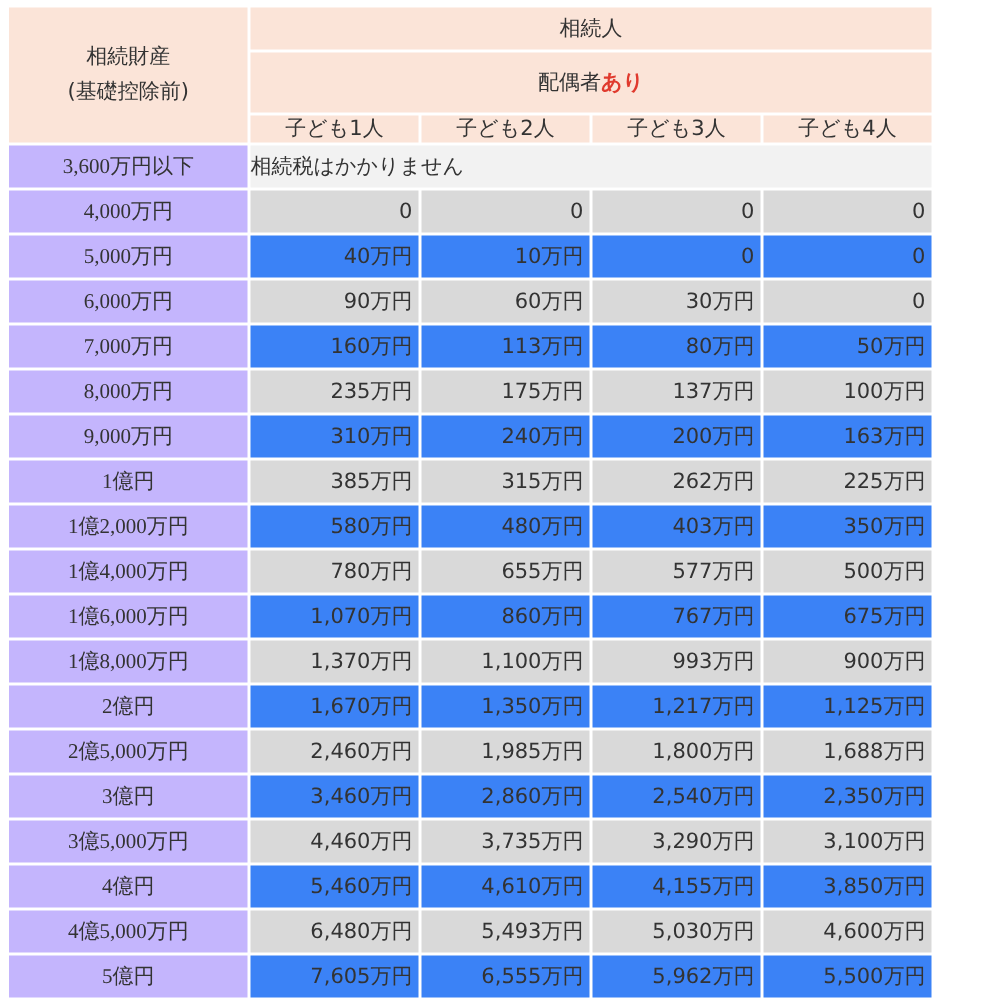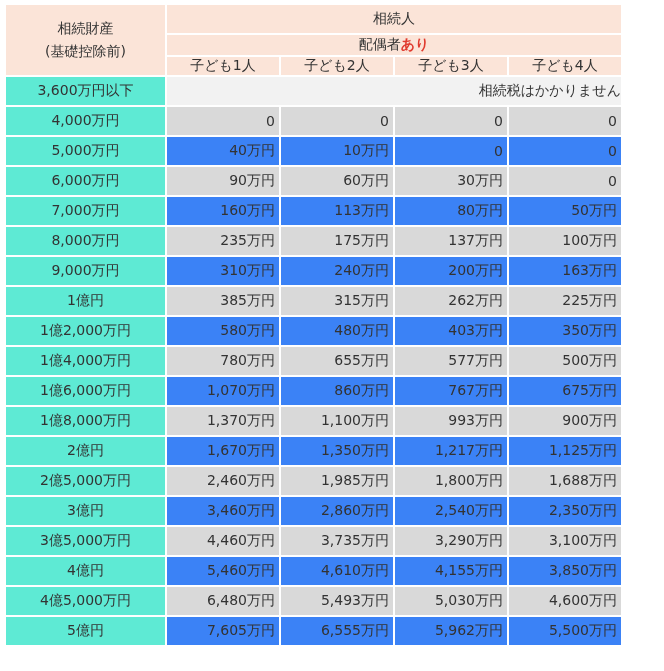--- a/index.html
+++ b/index.html
@@ -33,37 +33,38 @@
     }
     .hdr {
       background: #fbe4d8;
       vertical-align: middle;
     }
     .corner {
       width: 159px;
       line-height: 23px;
     }
     .h1 { height: 28px; }
-    .h2 { height: 20px; }
+    .h2 { height: 40px; }
     .h3 { height: 14px; }
     .child-h { width: 112px; }
     .rowlabel {
-      background: #5eead4;
+      background: #c4b5fd;
       text-align: center;
       height: 28px;
+      font-family: Liberation Serif, serif;
     }
     .val {
       text-align: right;
       padding-right: 4px !important;
     }
     tr.dark td.val { background: #d9d9d9; }
     tr.light td.val { background: #3b82f6; }
     .nontax {
       background: #f2f2f2;
-      text-align: right;
+      text-align: left;
     }
     .accent { color: #e03a2e; font-weight: bold; }
   </style>
 </head>
 <body>
 
 <div class="wrap">
   <table class="tax">
     <thead>
       <tr>

